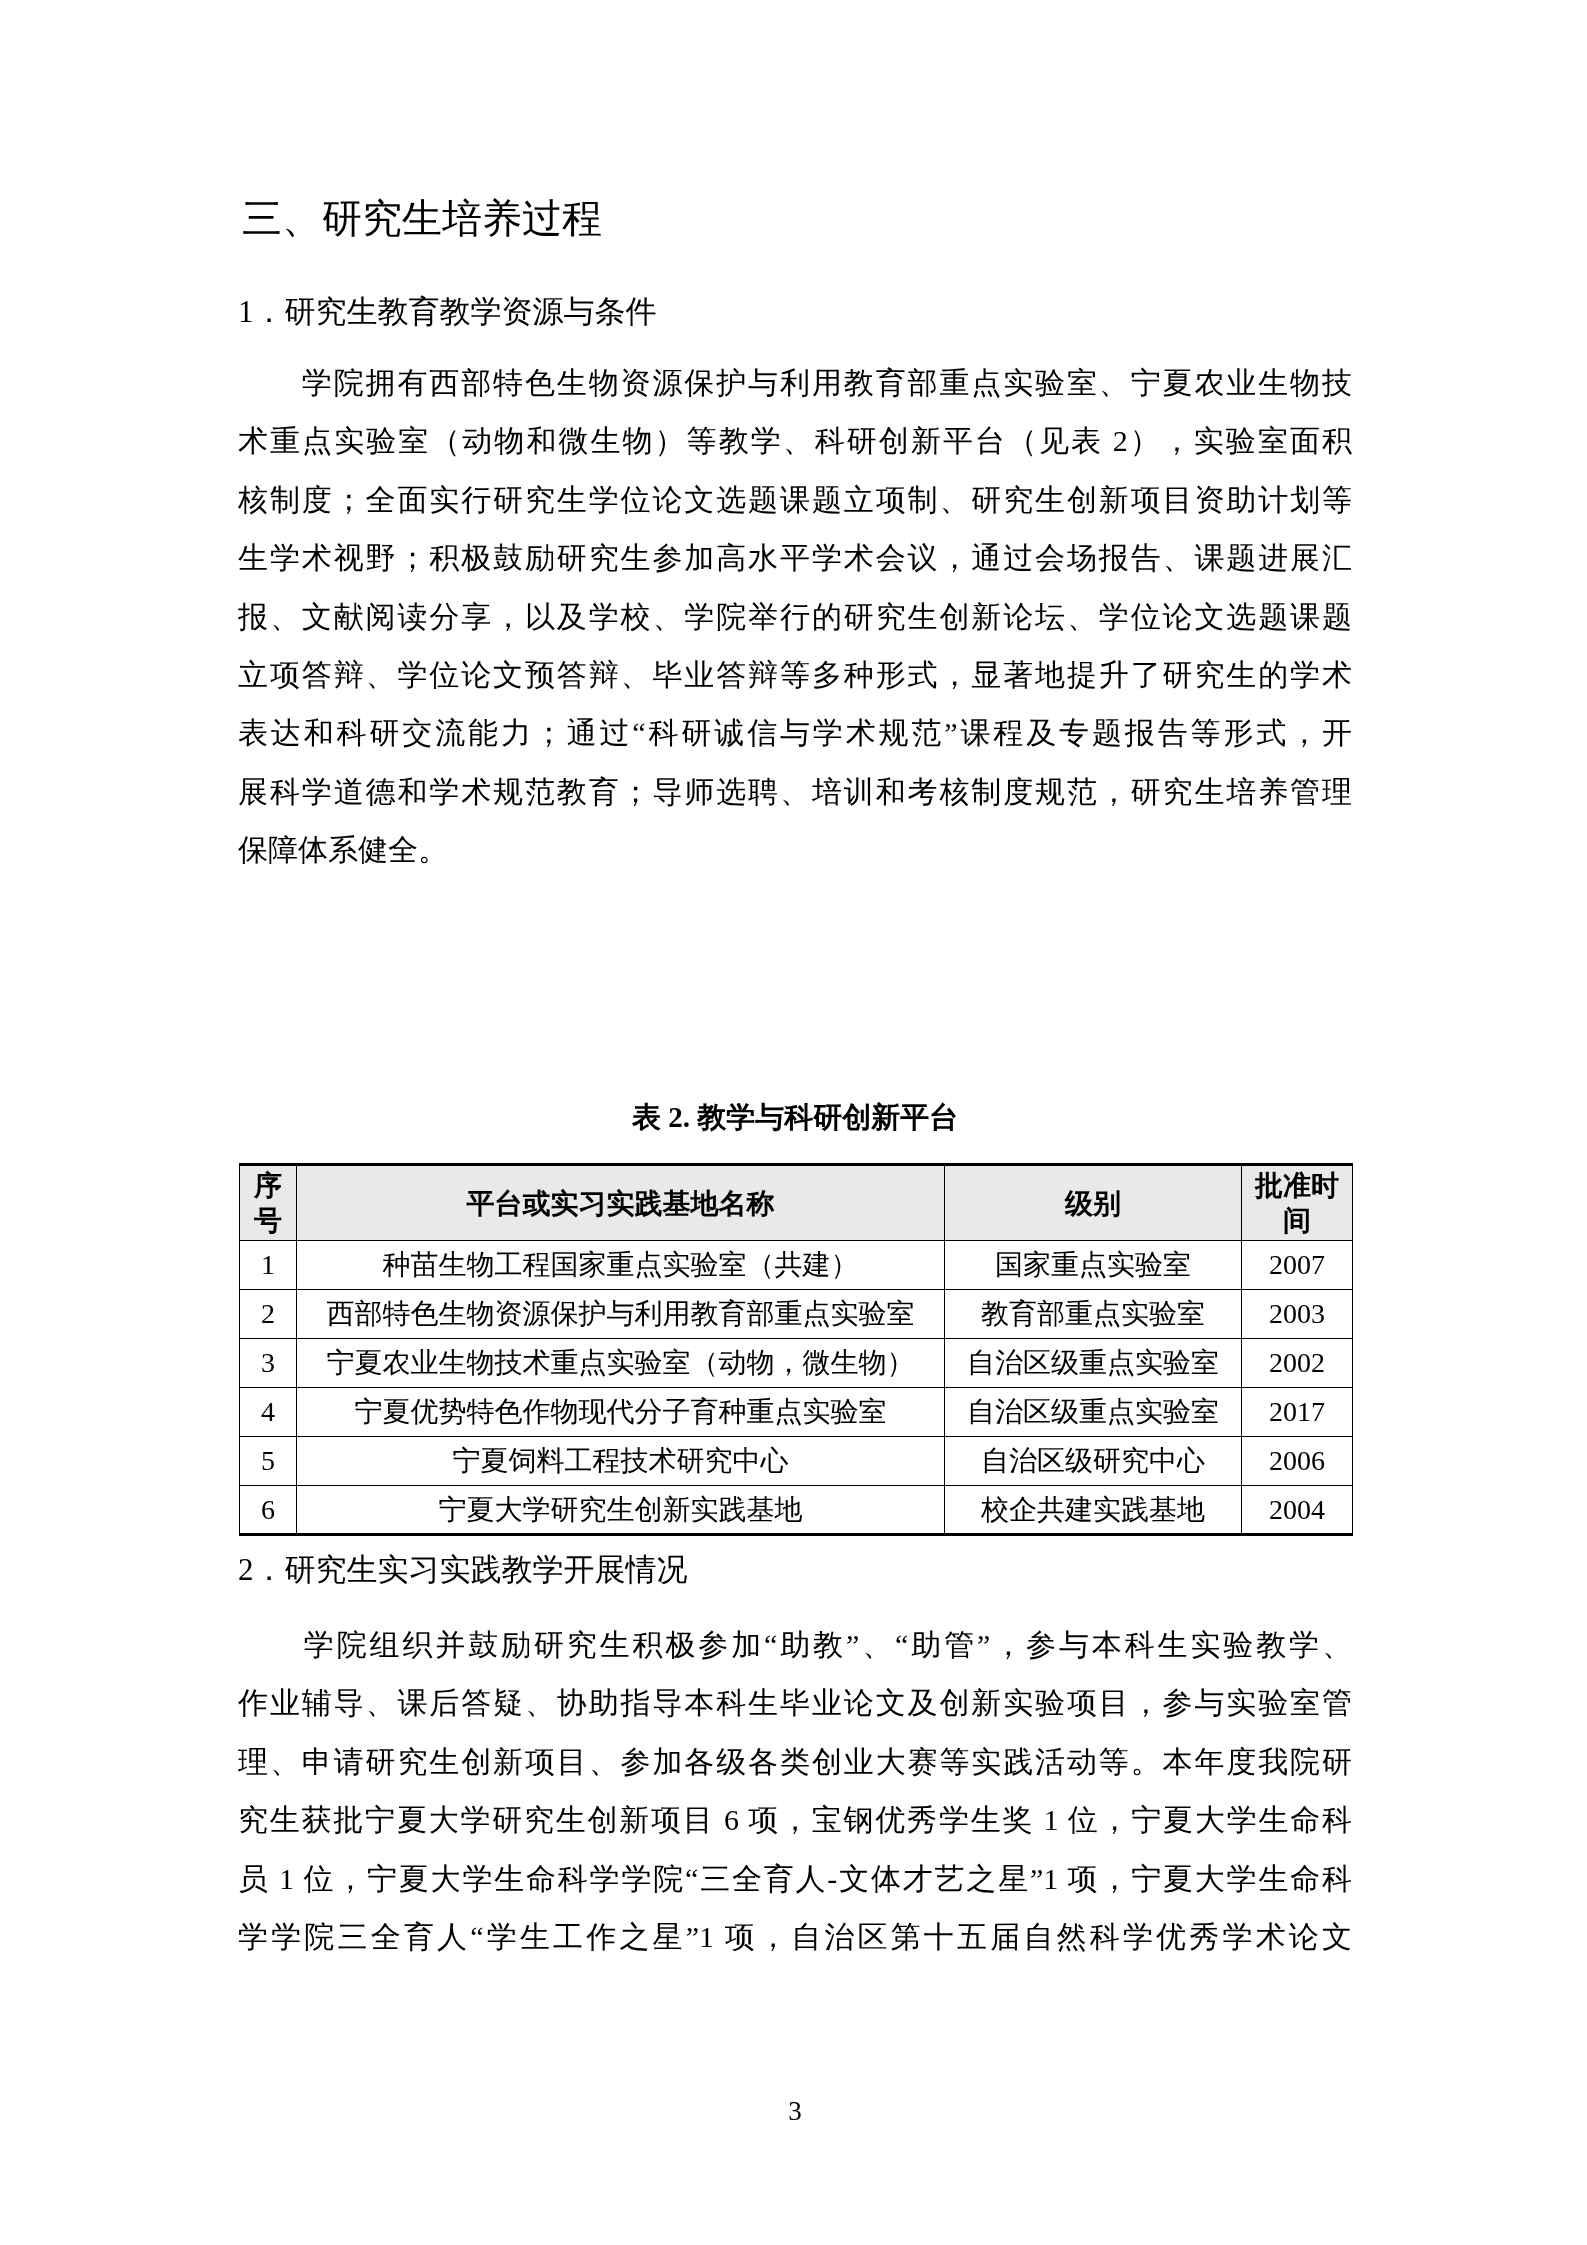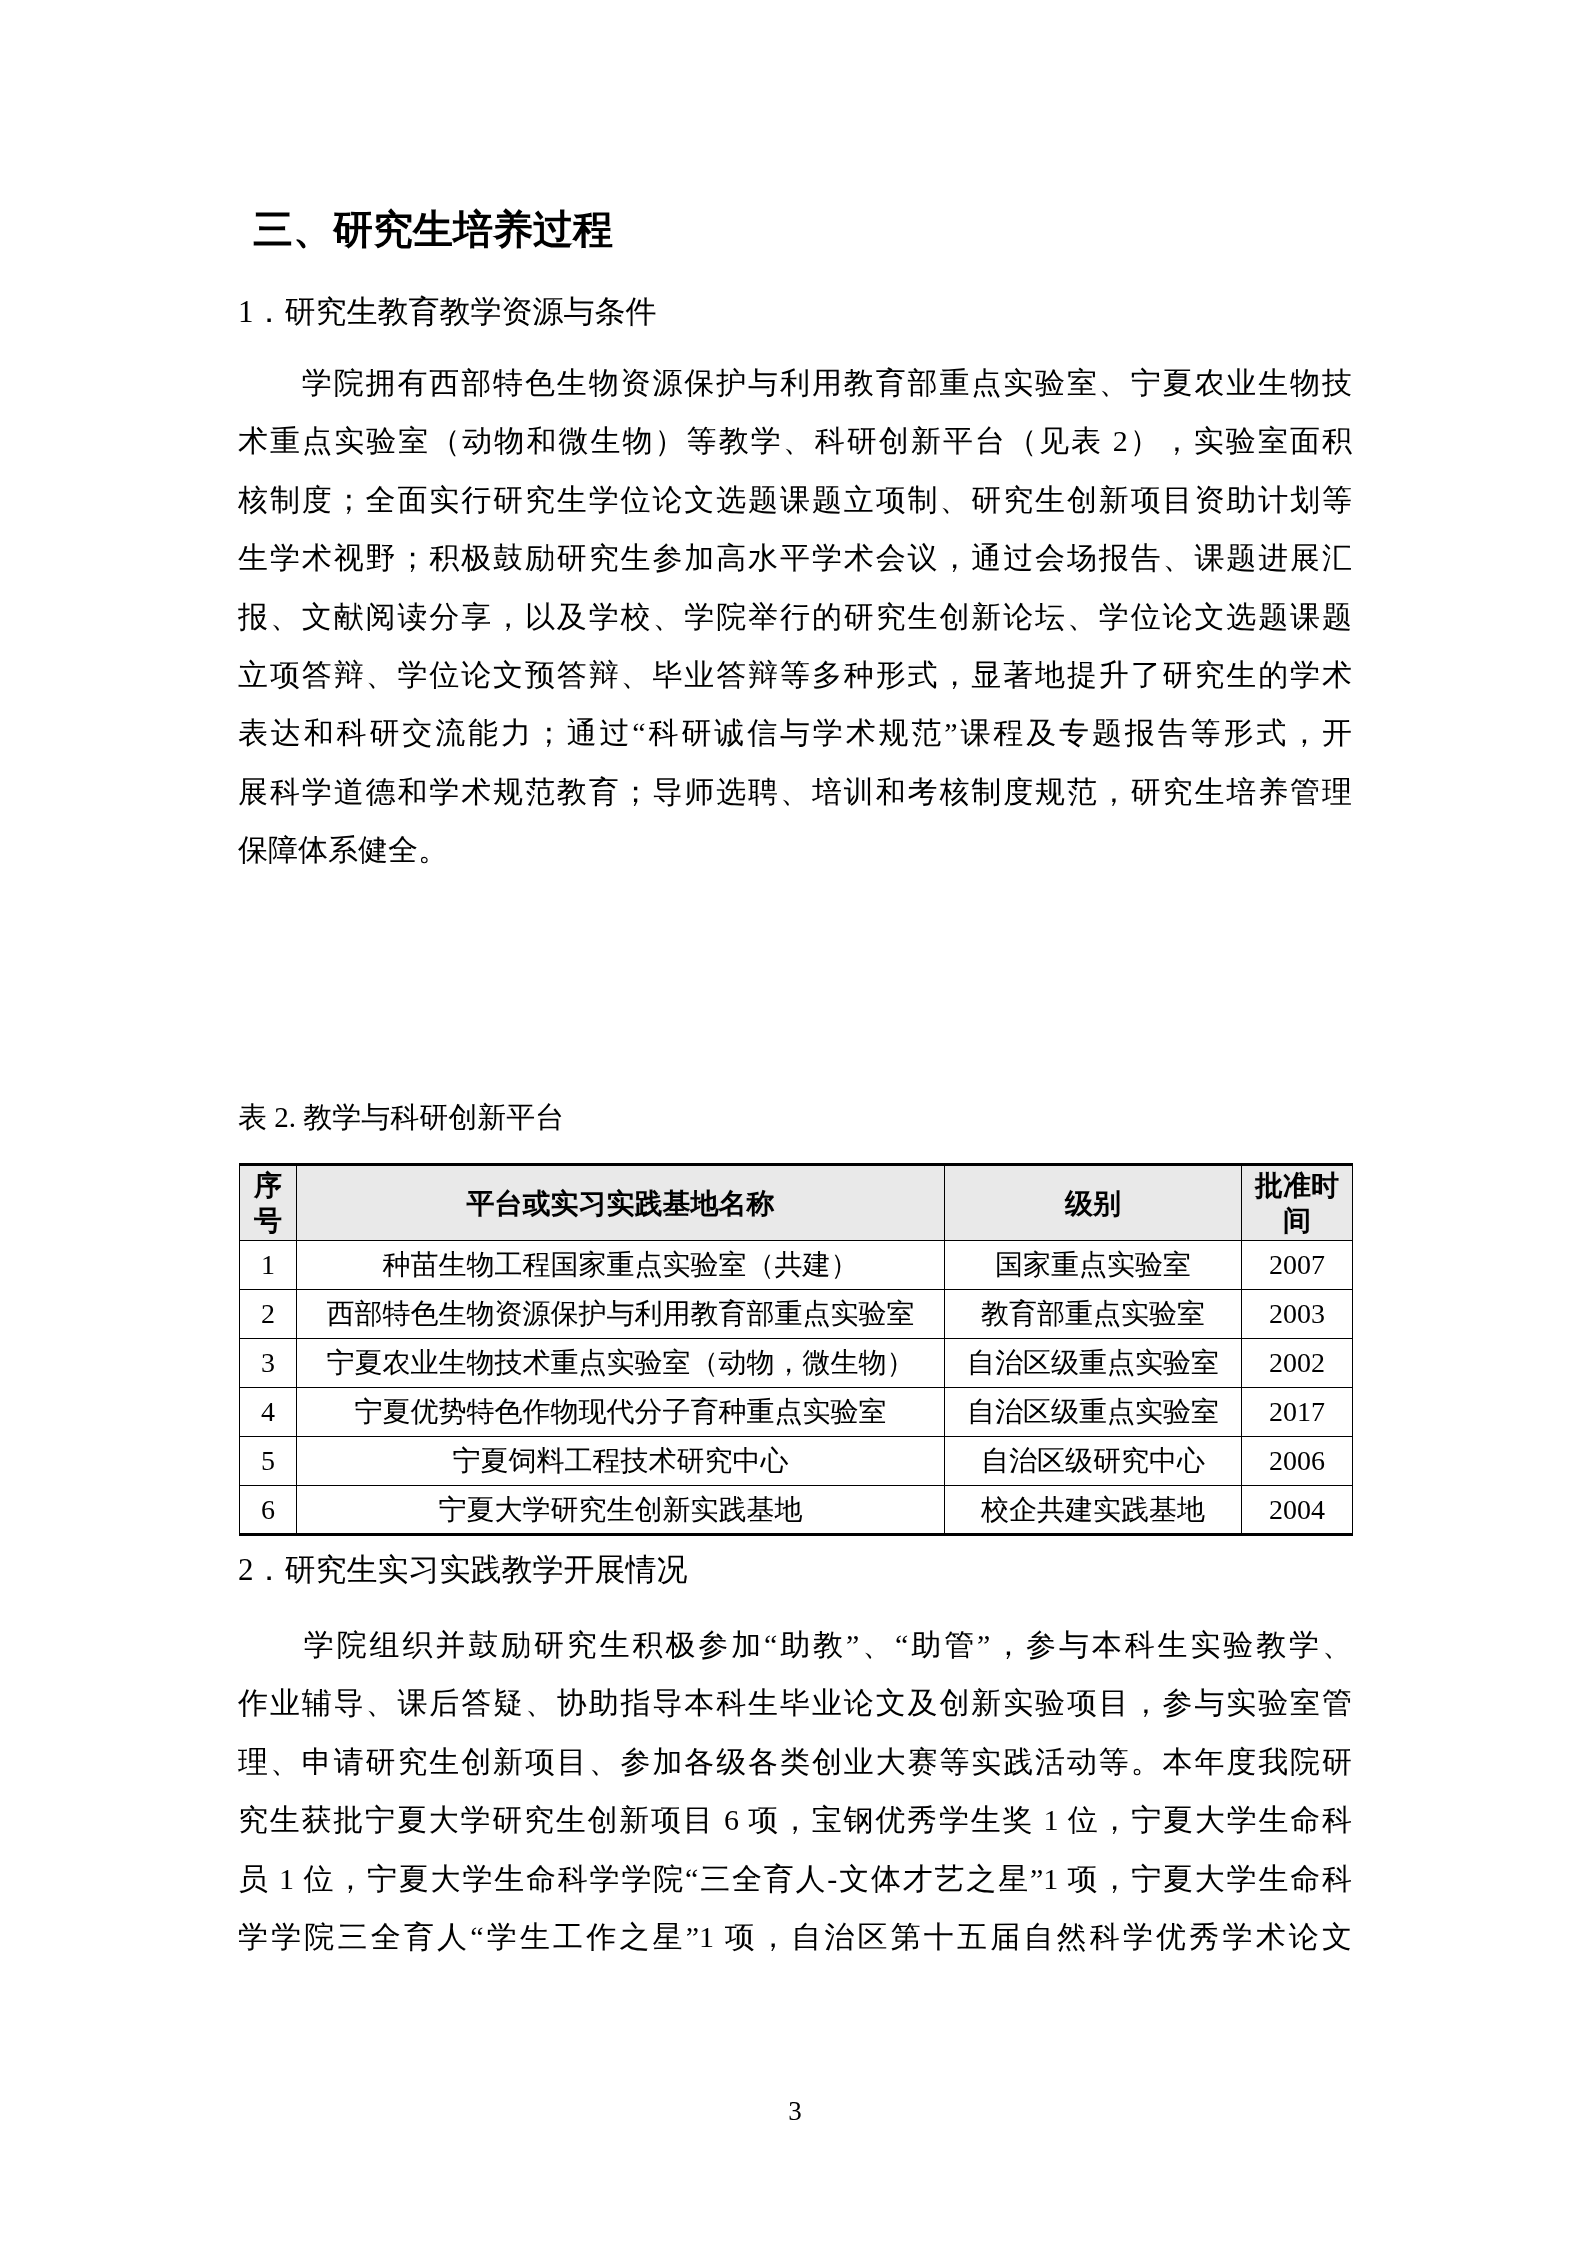--- a/index.html
+++ b/index.html
@@ -9,22 +9,22 @@
     height: 2245px;
     background: #ffffff;
     color: #000000;
     font-family: "Liberation Serif", "DejaVu Serif", serif;
     overflow: hidden;
   }
   .abs { position: absolute; margin-top: 35px; }
 
   .heading {
     left: 238px; top: 190px; width: 1114px;
-    font-size: 40px; font-weight: bold; line-height: 50px;
-    margin: 15px;
+    font-size: 40px; font-weight: normal; line-height: 50px;
+    margin: 4px;
   }
   .sec-title {
     left: 238px; width: 1114px;
     font-size: 31px; font-weight: normal; line-height: 42px;
   }
   .s1 { top: 256px; }
   .s2 { top: 1514px; }
 
   .para {
     left: 238px; width: 1114px;
@@ -38,22 +38,22 @@
     text-align: justify;
     text-align-last: justify;
     text-justify: inter-character;
     white-space: pre-wrap;
     overflow: hidden;
   }
   .para:not(.justify-all) .line:last-child { text-align-last: left; }
 
   .tbl-caption {
     left: 238px; top: 1062px; width: 1114px;
-    font-size: 29px; font-weight: normal; line-height: 40px;
-    text-align: left;
+    font-size: 29px; font-weight: bold; line-height: 40px;
+    text-align: center;
   }
 
   table.platforms {
     left: 239px; top: 1128px; width: 1113px;
     border-collapse: collapse;
     table-layout: fixed;
     border: 1.5px solid #000;
     border-top: 3px solid #000;
     border-bottom: 3px solid #000;
   }

